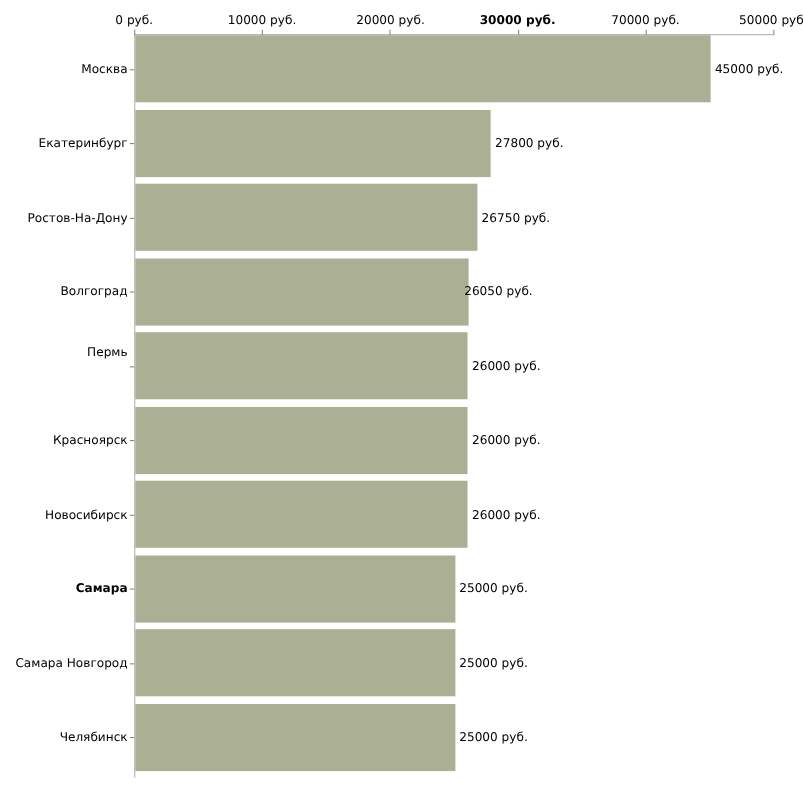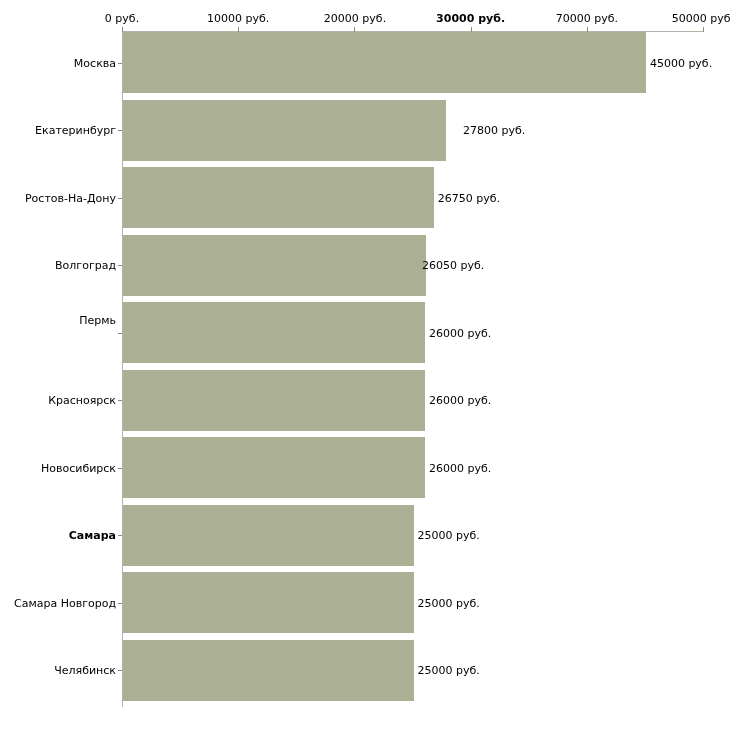--- a/index.html
+++ b/index.html
@@ -131,21 +131,21 @@
       <div class="cat-label" style="top: 535px; font-weight: bold;">Самара</div>
       <div class="ytick" style="top: 603px;"></div>
       <div class="cat-label" style="top: 602.5px;">Самара Новгород</div>
       <div class="ytick" style="top: 670px;"></div>
       <div class="cat-label" style="top: 670px;">Челябинск</div>
     </div>
   <div id="bars-layer">
       <div class="bar" title="Москва: 45000 руб." style="top: 32px; height: 61px; width: 522.9px; background: rgb(171, 176, 148);"></div>
       <div class="bar-value" style="left: 649.9px; top: 62.5px;">45000 руб.</div>
       <div class="bar" title="Екатеринбург: 27800 руб." style="top: 99.5px; height: 61px; width: 323.036px; background: rgb(171, 176, 148);"></div>
-      <div class="bar-value" style="left: 450.036px; top: 130px; margin-left: 13px;">27800 руб.</div>
+      <div class="bar-value" style="left: 450.036px; top: 130px;">27800 руб.</div>
       <div class="bar" title="Ростов-На-Дону: 26750 руб." style="top: 167px; height: 61px; width: 310.835px; background: rgb(171, 176, 148);"></div>
       <div class="bar-value" style="left: 437.835px; top: 197.5px;">26750 руб.</div>
       <div class="bar" title="Волгоград: 26050 руб." style="top: 234.5px; height: 61px; width: 302.701px; background: rgb(171, 176, 148);"></div>
       <div class="bar-value" style="left: 422px; top: 265px;">26050 руб.</div>
       <div class="bar" title="Пермь: 26000 руб." style="top: 302px; height: 61px; width: 302.12px; background: rgb(171, 176, 148);"></div>
       <div class="bar-value" style="left: 429.12px; top: 332.5px;">26000 руб.</div>
       <div class="bar" title="Красноярск: 26000 руб." style="top: 369.5px; height: 61px; width: 302.12px; background: rgb(171, 176, 148);"></div>
       <div class="bar-value" style="left: 429.12px; top: 400px;">26000 руб.</div>
       <div class="bar" title="Новосибирск: 26000 руб." style="top: 437px; height: 61px; width: 302.12px; background: rgb(171, 176, 148);"></div>
       <div class="bar-value" style="left: 429.12px; top: 467.5px;">26000 руб.</div>

